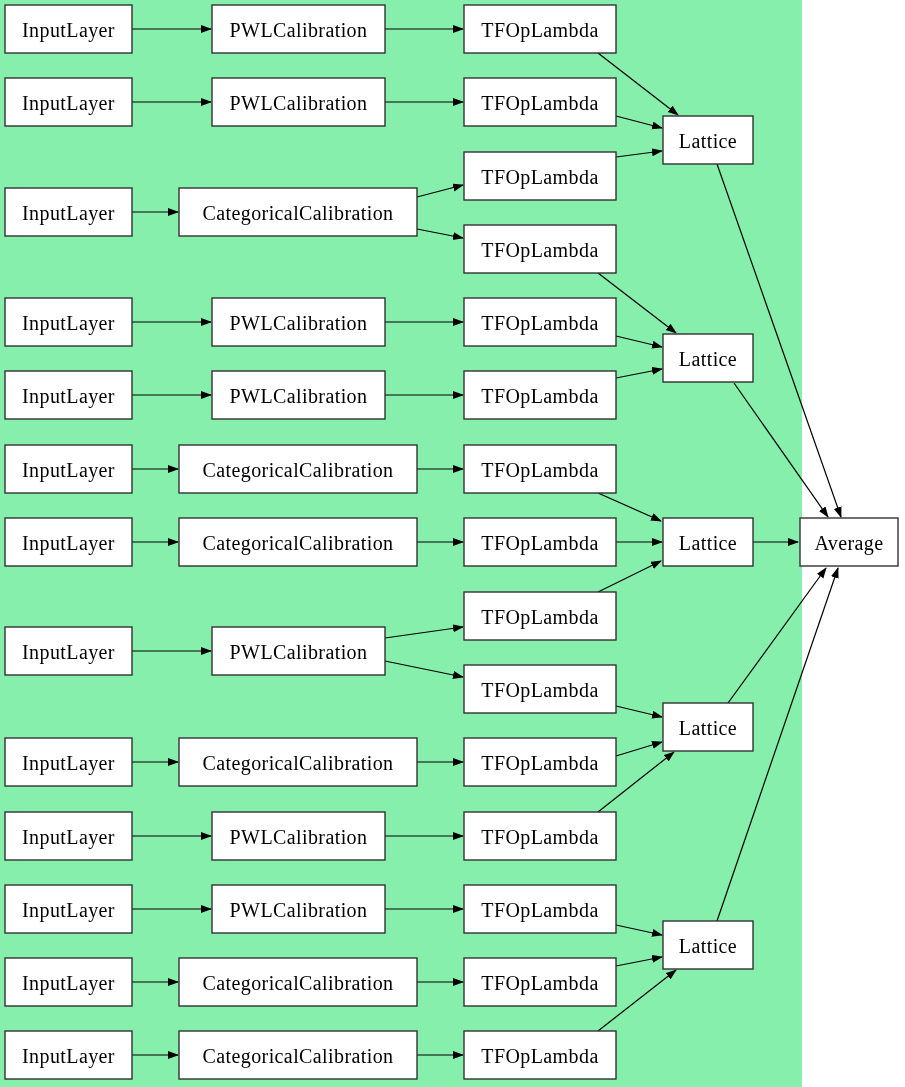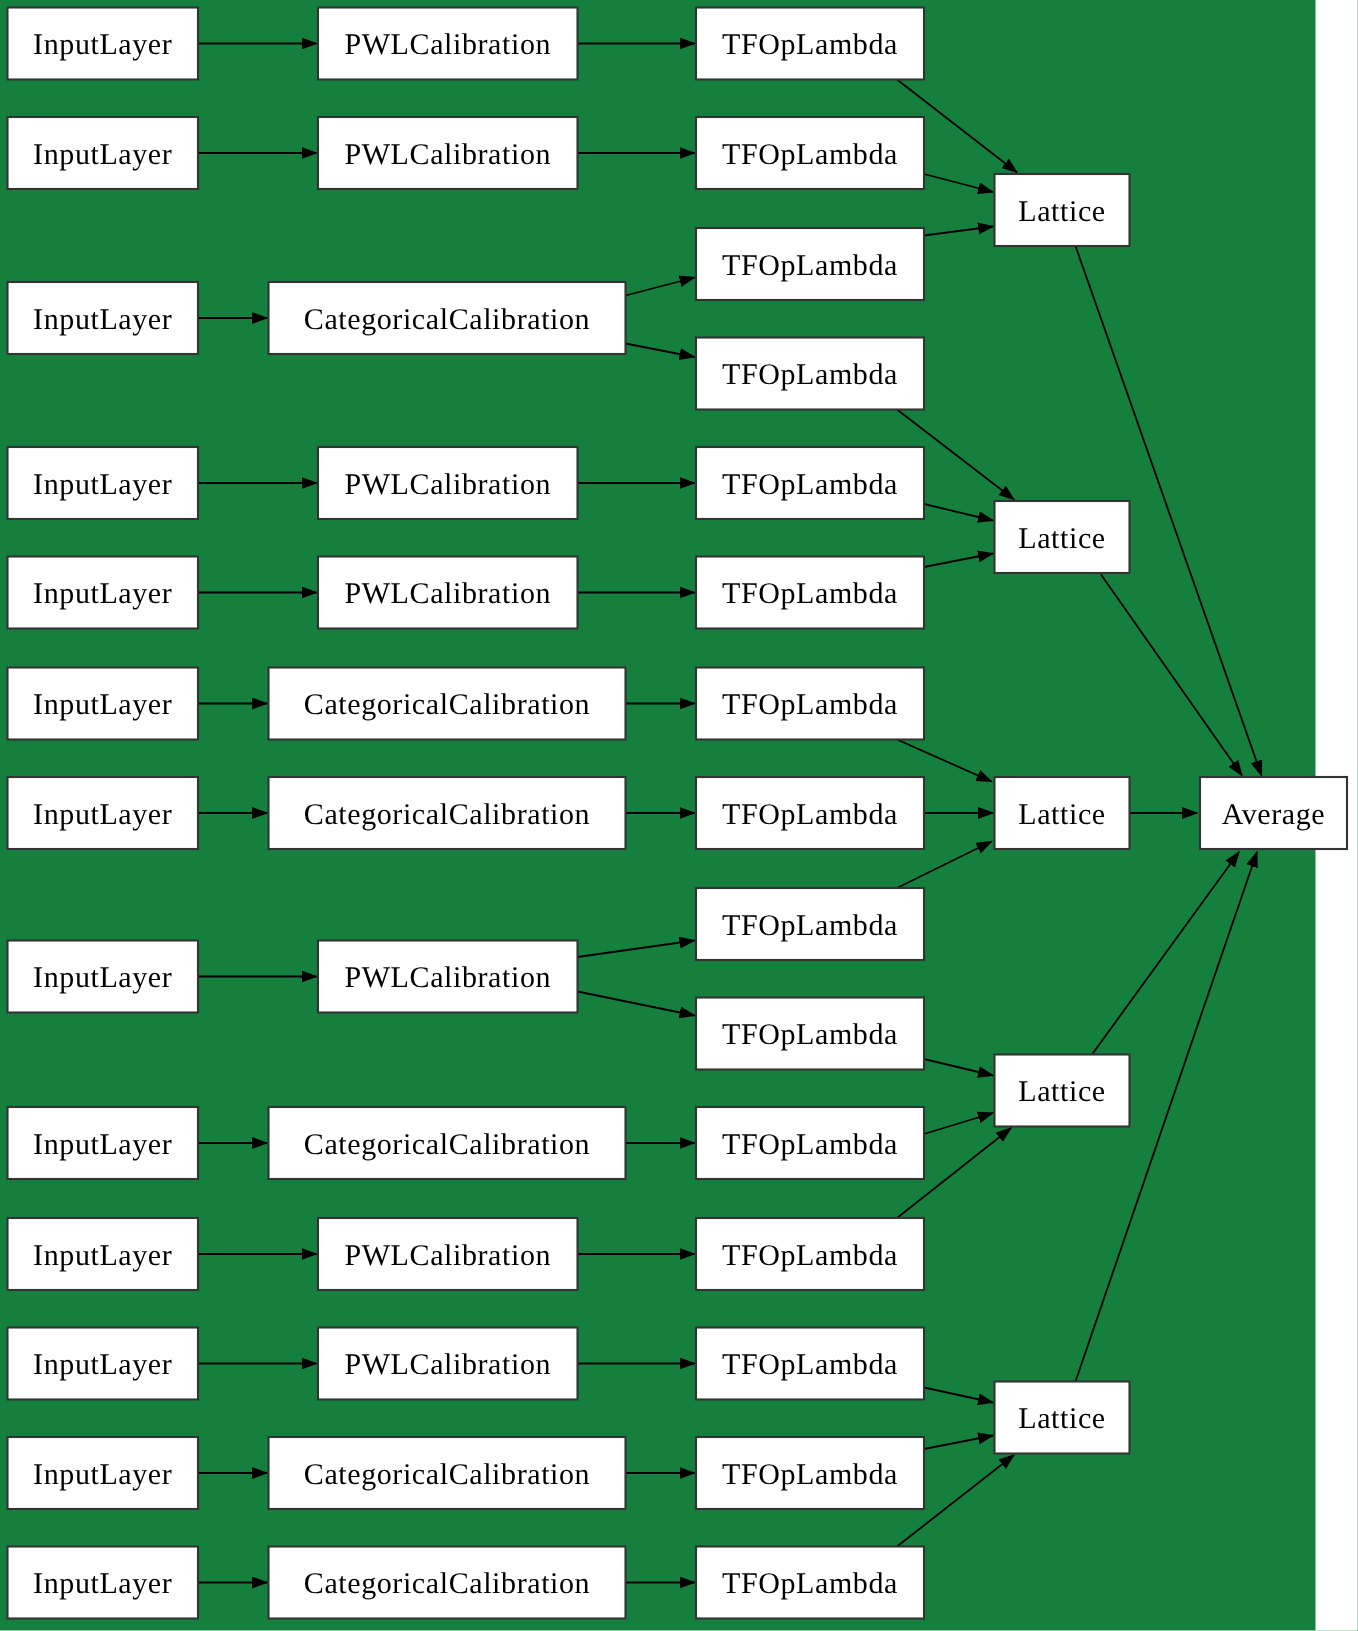--- a/index.html
+++ b/index.html
@@ -2,23 +2,23 @@
 <html><head>
 <meta charset="utf-8">
 <style>
   html, body {
     margin: 0;
     padding: 0;
     background: #ffffff;
   }
   #canvas {
     position: relative;
-    width: 877px;
+    width: 802px;
     height: 1087px;
-    background: #15803d;
+    background: #86efac;
     font-family: "Liberation Serif", "DejaVu Serif", serif;
   }
   svg { display: block; }
   text.node-label {
     font-family: "Liberation Serif", "DejaVu Serif", serif;
     letter-spacing: 0.4px;
   }
 </style>
 </head>
 <body>

